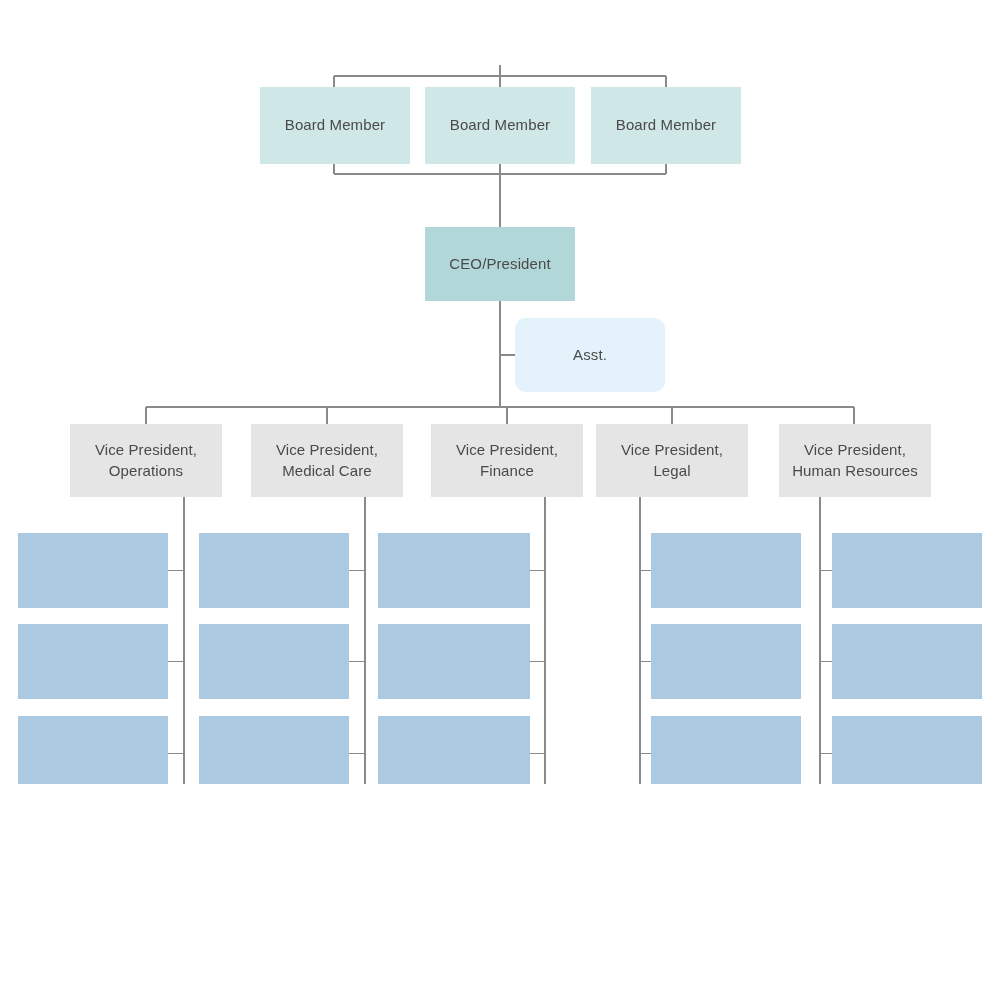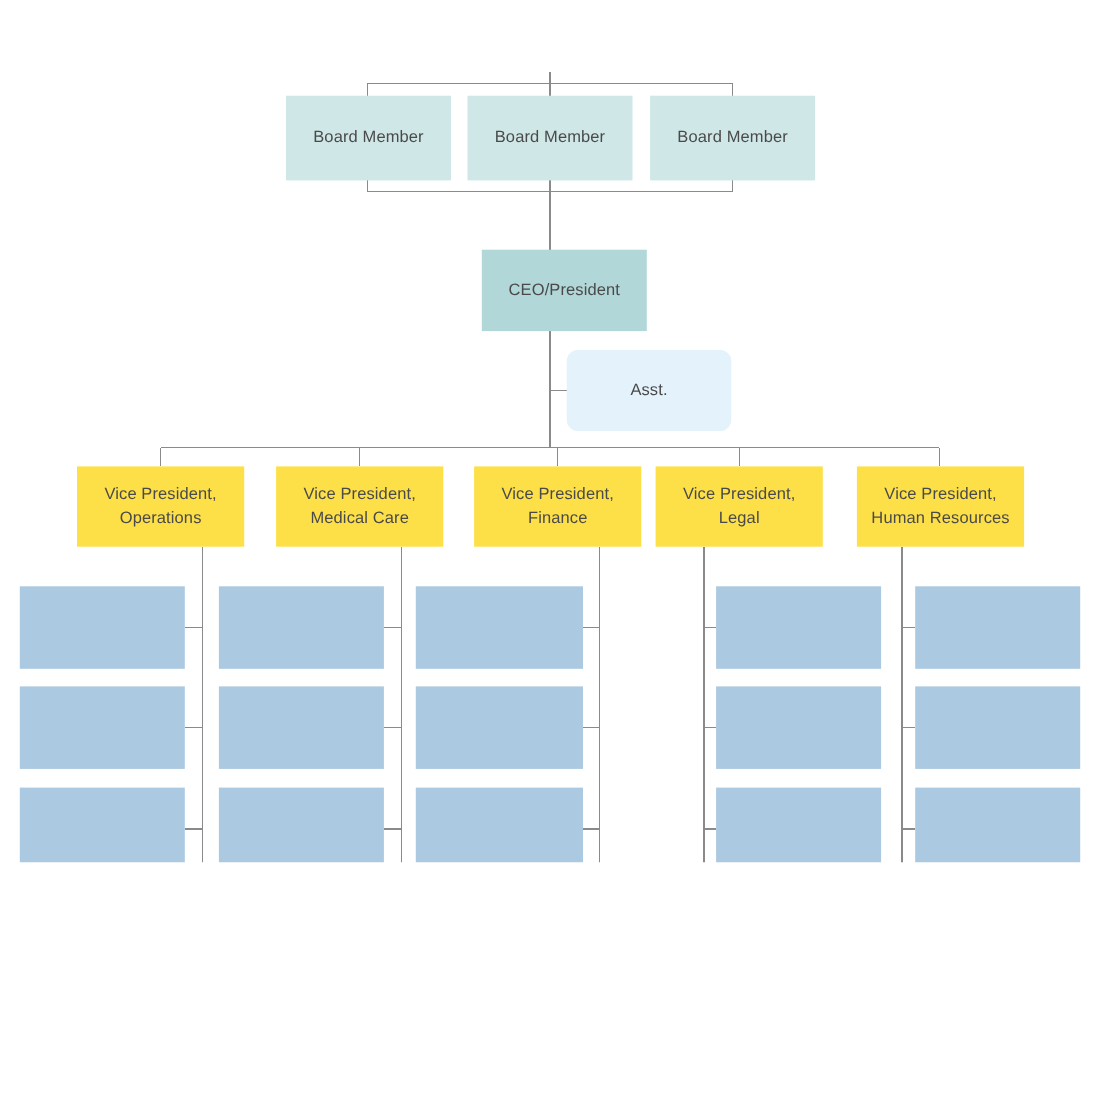--- a/index.html
+++ b/index.html
@@ -38,23 +38,23 @@
     line-height: 1.35;
     letter-spacing: 0.1px;
     border: 1px solid rgba(255,255,255,0.0);
     padding: 2px 6px;
   }
   .node-label {
     display: block;
     white-space: pre-line;
   }
   .node-board   { background: #d0e7e8; }
-  .node-ceo     { background: #b2d7d8; margin-left: 13px; }
+  .node-ceo     { background: #b2d7d8; }
   .node-asst    { background: #e3f2fb; }
-  .node-vp      { background: #fde047; }
+  .node-vp      { background: #e5e5e5; }
   .node-staff   { background: #abc9e0; }
 </style>
 </head>
 <body>
 
 <div id="chart-root">
   <svg id="connector-layer" viewBox="0 0 1000 1000" width="1000" height="1000" xmlns="http://www.w3.org/2000/svg">
       <line x1="500" y1="65" x2="500" y2="76" stroke="#8a8a8a" stroke-width="1.2" shape-rendering="crispEdges"></line>
       <line x1="500" y1="174" x2="500" y2="407" stroke="#8a8a8a" stroke-width="1.2" shape-rendering="crispEdges"></line>
       <line x1="334" y1="76" x2="666" y2="76" stroke="#8a8a8a" stroke-width="1.2" shape-rendering="crispEdges"></line>

